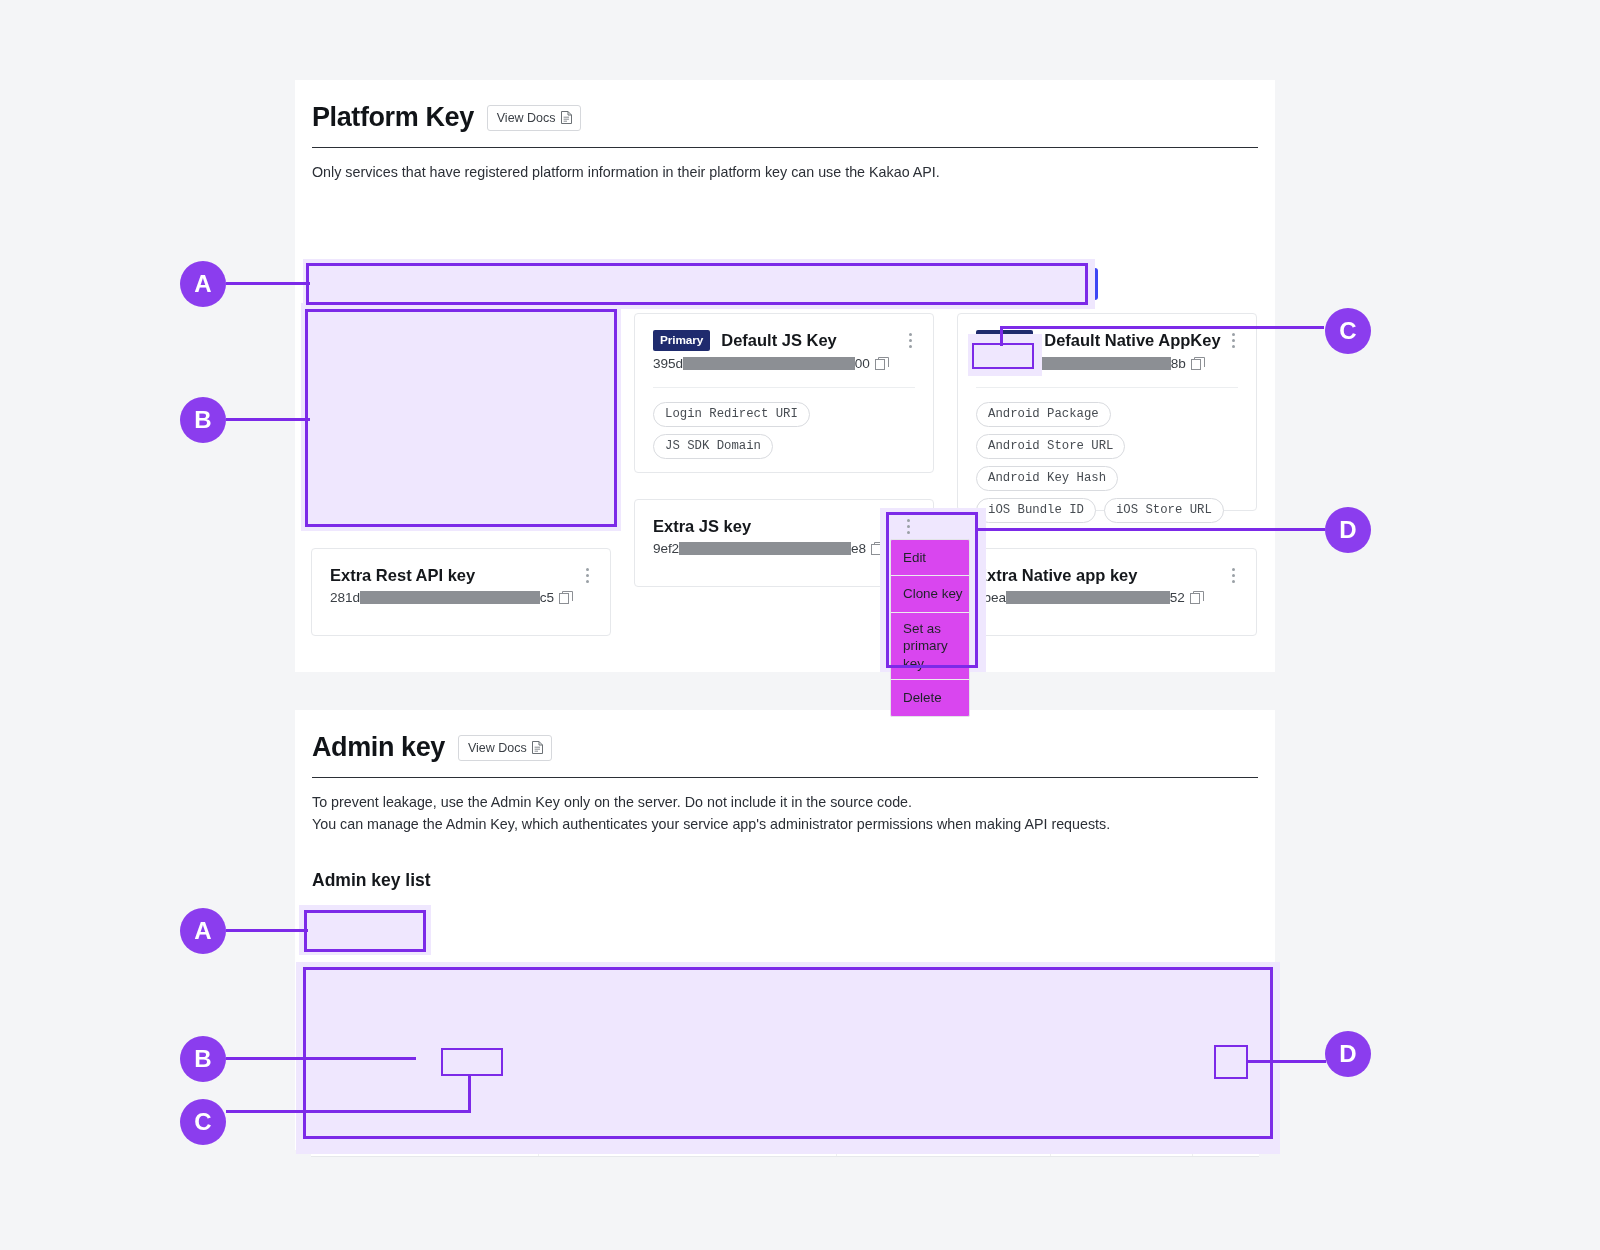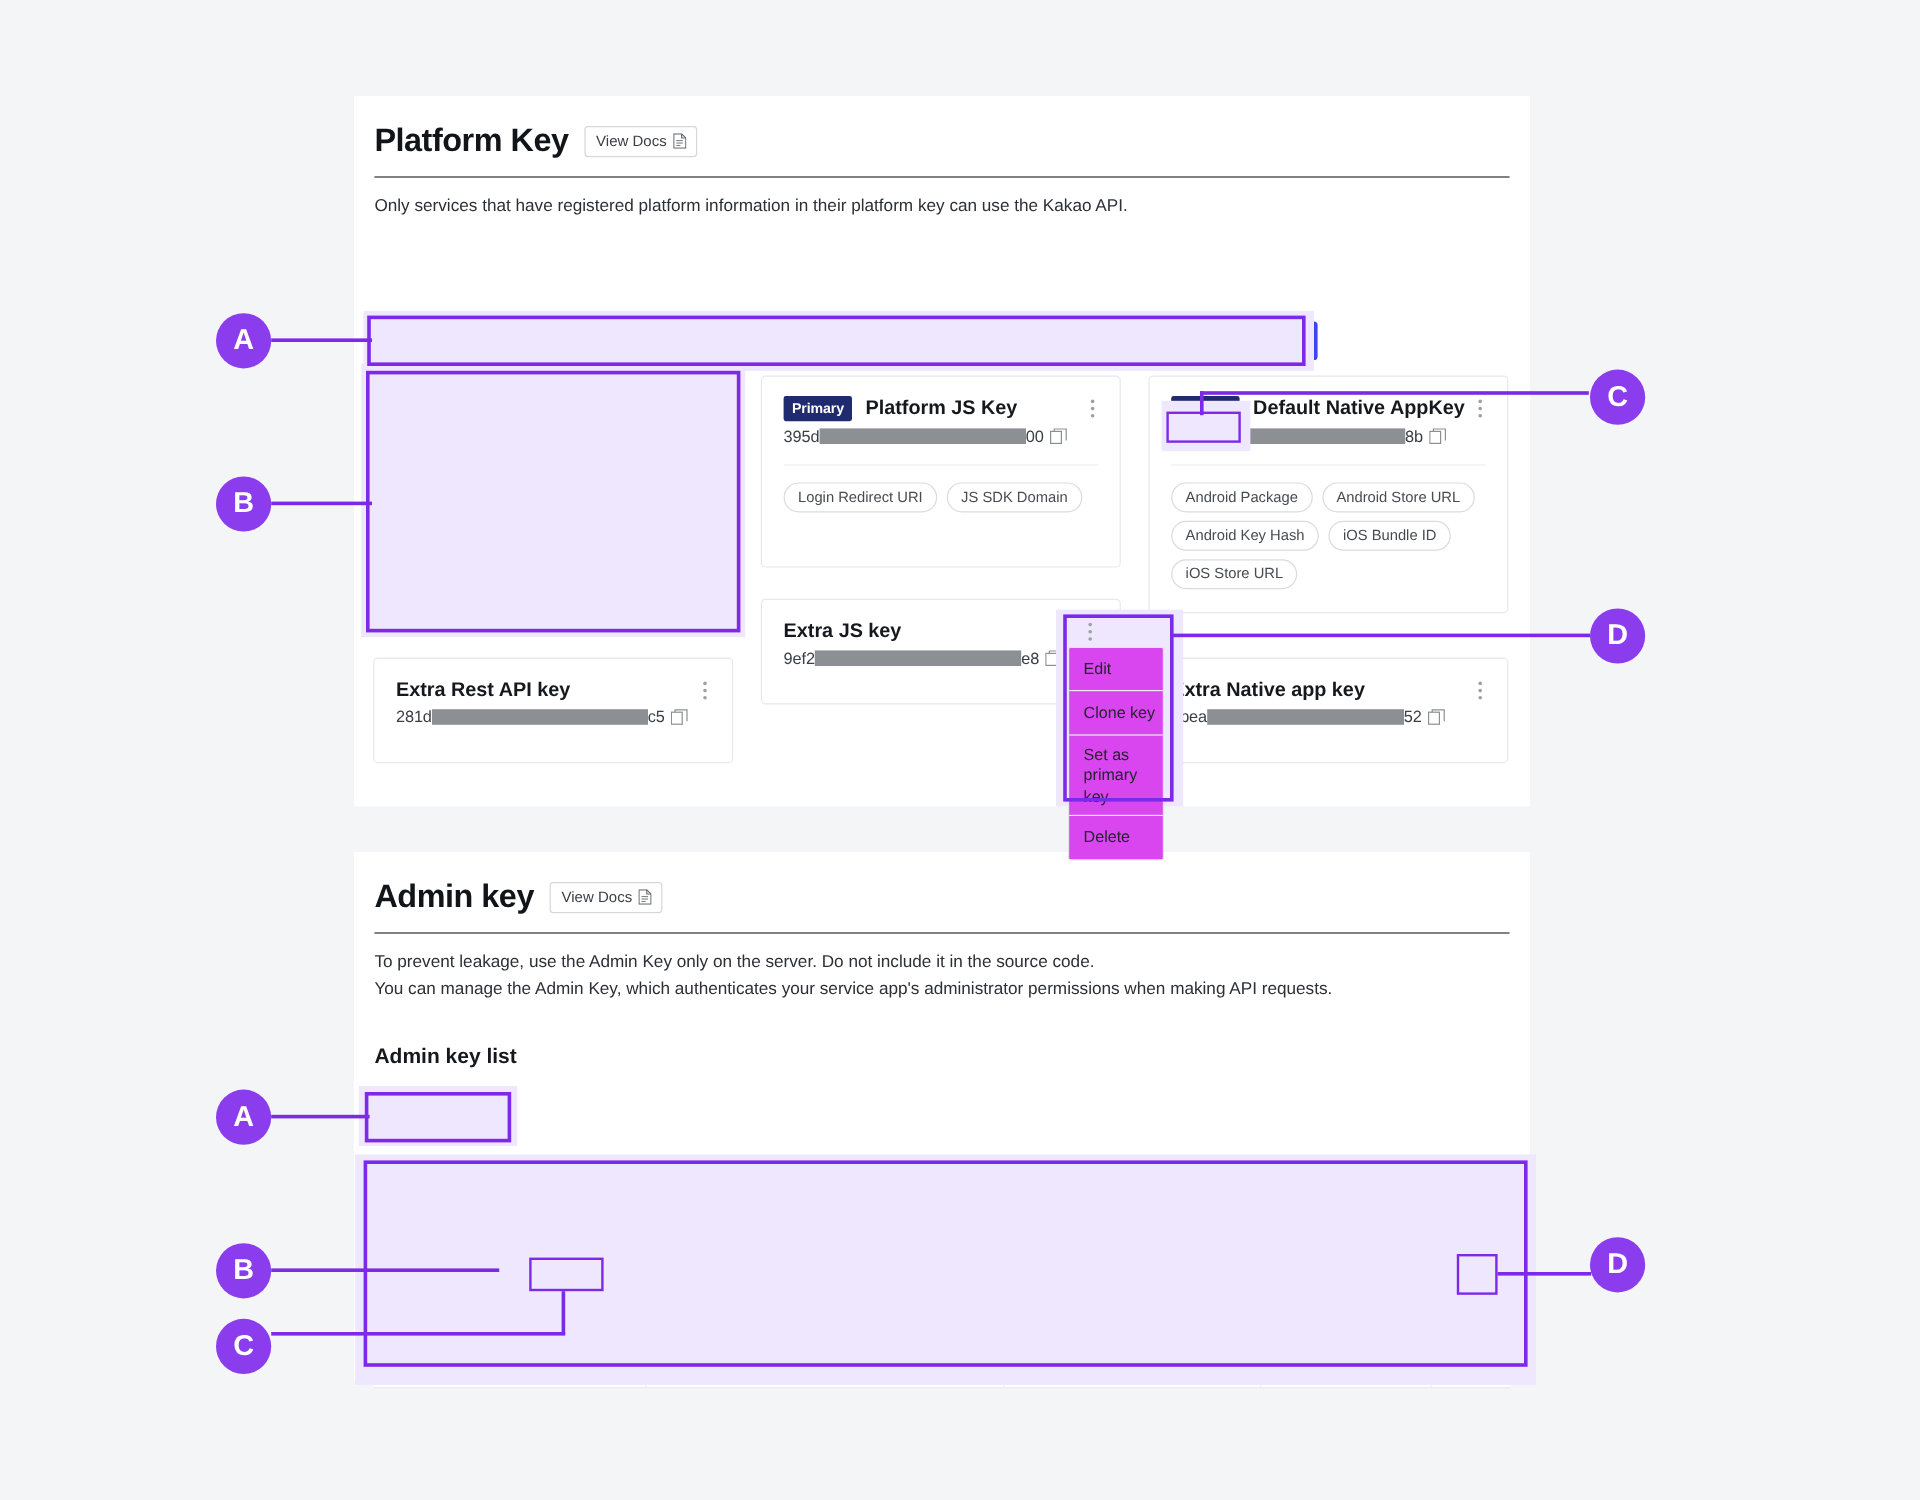--- a/index.html
+++ b/index.html
@@ -64,21 +64,21 @@
     align-items: center; justify-content: center; gap: 3px; cursor: pointer;
   }
   .kebab i { width: 3px; height: 3px; border-radius: 50%; background: #9aa0a6; display:block; }
 
   .key-line { display: flex; align-items: center; padding: 5px 14px 0 18px; gap: 0; }
   .key-pre, .key-post { font-size: 13.6px; color: #3a3f45; letter-spacing: -0.1px; }
   .key-mask { height: 13px; background: #8c8f94; flex: 0 0 auto; margin: 0 0px; }
   .copy-icon { margin-left: 5px; width: 15px; height: 15px; position: relative; cursor: pointer; }
 
   .card-sep { height: 1px; background: #eceef0; margin: 16px 18px 0 18px; }
-  .chips { padding: 14px 18px 18px 18px; display: flex; flex-wrap: wrap; gap: 7px 8px; }
+  .chips { padding: 14px 18px 18px 18px; display: flex; flex-wrap: wrap; gap: 7px 8px; font-family: Liberation Mono, monospace; }
   .chip {
     border: 1px solid #d9dbdf; border-radius: 999px; background:#fff;
     font-size: 12.3px; color: #474c52; padding: 4px 11px 5px;
     white-space: nowrap;
   }
 
   
   .dropdown {
     position: absolute; background: #d946ef; border: 1px solid #e2e4e7;
     width: 80px; border-radius: 2px; z-index: 30;
@@ -202,21 +202,21 @@
             <rect x="0.5" y="3.5" width="9" height="10" fill="#fff" stroke="#8c8f94"></rect>
             <path d="M3.5 3.5 V1.5 H13.5 V11" fill="none" stroke="#8c8f94"></path>
           </svg>
       </span>
     </div>
   </div>
 
   <div class="card" style="left:634px; top:313px; width:300px; height:160px;">
     <div class="card-head">
       <span class="badge-primary">Primary</span>
-      <span class="card-title">Platform JS Key</span>
+      <span class="card-title">Default JS Key</span>
       <span class="kebab">
           <i></i>
           <i></i>
           <i></i>
         </span>
     </div>
     <div class="key-line">
       <span class="key-pre">395d</span>
       <span class="key-mask" style="width:172px;"></span>
       <span class="key-post">00</span>

